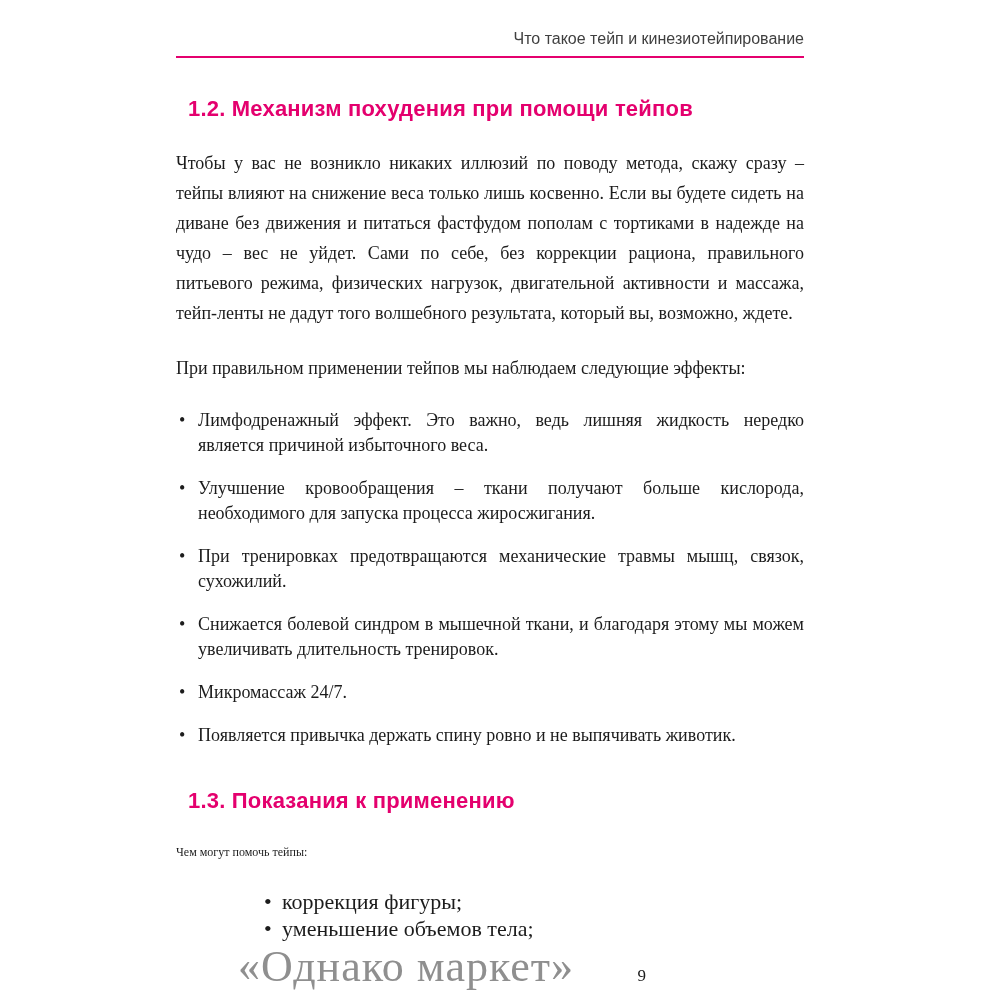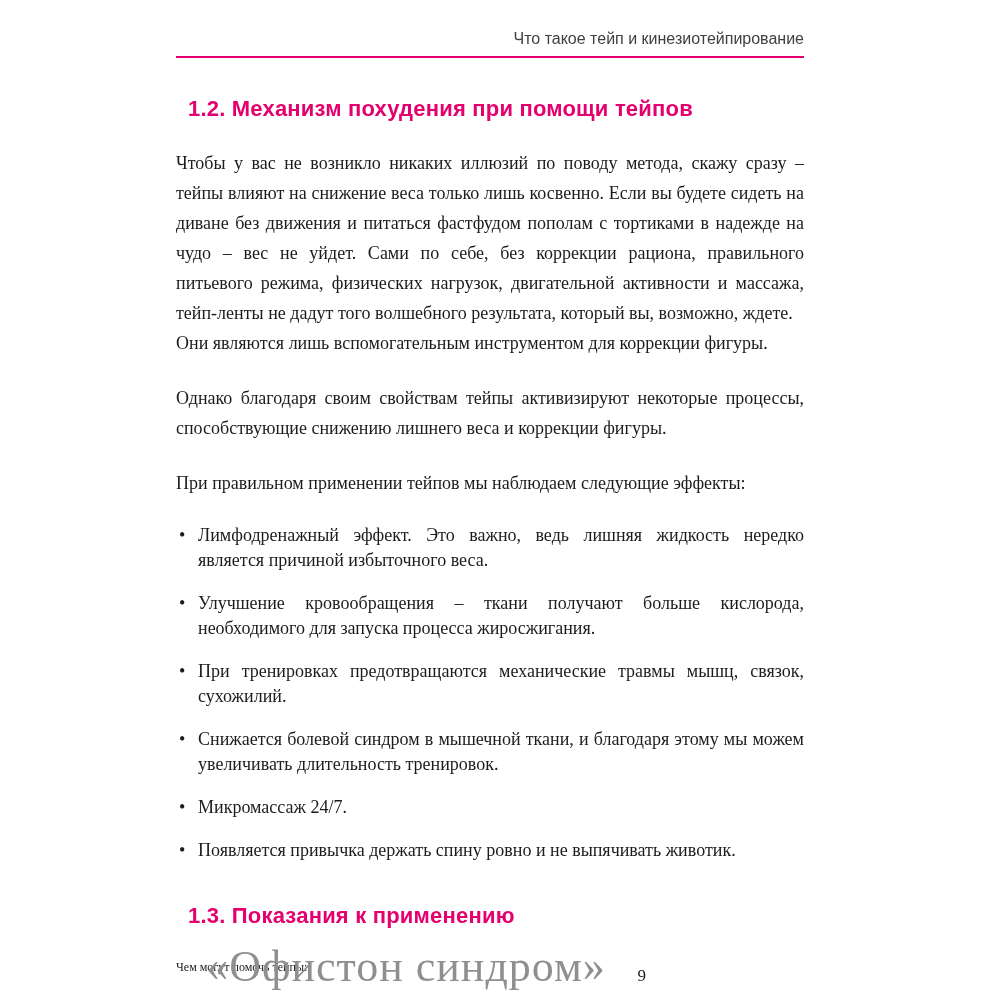--- a/index.html
+++ b/index.html
@@ -115,22 +115,20 @@
 
 <div class="page">
   <div class="content">
 
     <div class="running-header">Что такое тейп и кинезиотейпирование</div>
     <div class="header-rule"></div>
 
     <h2 class="section-title">1.2. Механизм похудения при помощи тейпов</h2>
 
     <p class="body">Чтобы у вас не возникло никаких иллюзий по поводу метода, скажу сразу – тейпы влияют на снижение веса только лишь косвенно. Если вы будете сидеть на диване без движения и питаться фастфудом пополам с тортиками в надежде на чудо – вес не уйдет. Сами по себе, без коррекции рациона, правильного питьевого режима, физических нагрузок, двигательной активности и массажа, тейп-ленты не дадут того волшебного результата, который вы, возможно, ждете.</p>
-    <p class="body">Они являются лишь вспомогательным инструментом для коррекции фигуры.</p>
-    <p class="body gap">Однако благодаря своим свойствам тейпы активизируют некоторые процессы, способствующие снижению лишнего веса и коррекции фигуры.</p>
     <p class="body gap">При правильном применении тейпов мы наблюдаем следующие эффекты:</p>
 
     <ul class="effects">
       <li><span>Лимфодренажный эффект. Это важно, ведь лишняя жидкость нередко является причиной избыточного веса.</span></li>
       <li><span>Улучшение кровообращения – ткани получают больше кислорода, необходимого для запуска процесса жиросжигания.</span></li>
       <li><span>При тренировках предотвращаются механические травмы мышц, связок, сухожилий.</span></li>
       <li><span>Снижается болевой синдром в мышечной ткани, и благодаря этому мы можем увеличивать длительность тренировок.</span></li>
       <li><span>Микромассаж 24/7.</span></li>
       <li><span>Появляется привычка держать спину ровно и не выпячивать животик.</span></li>
     </ul>
@@ -140,15 +138,15 @@
     <p class="intro">Чем могут помочь тейпы:</p>
 
     <ul class="indications">
       <li><span>коррекция фигуры;</span></li>
       <li><span>уменьшение объемов тела;</span></li>
 
     </ul>
 
   </div>
 
-  <div class="watermark">«Офистон синдром»</div>
+  <div class="watermark">«Однако маркет»</div>
   <div class="page-number">9</div>
 </div>
 
 </body></html>

